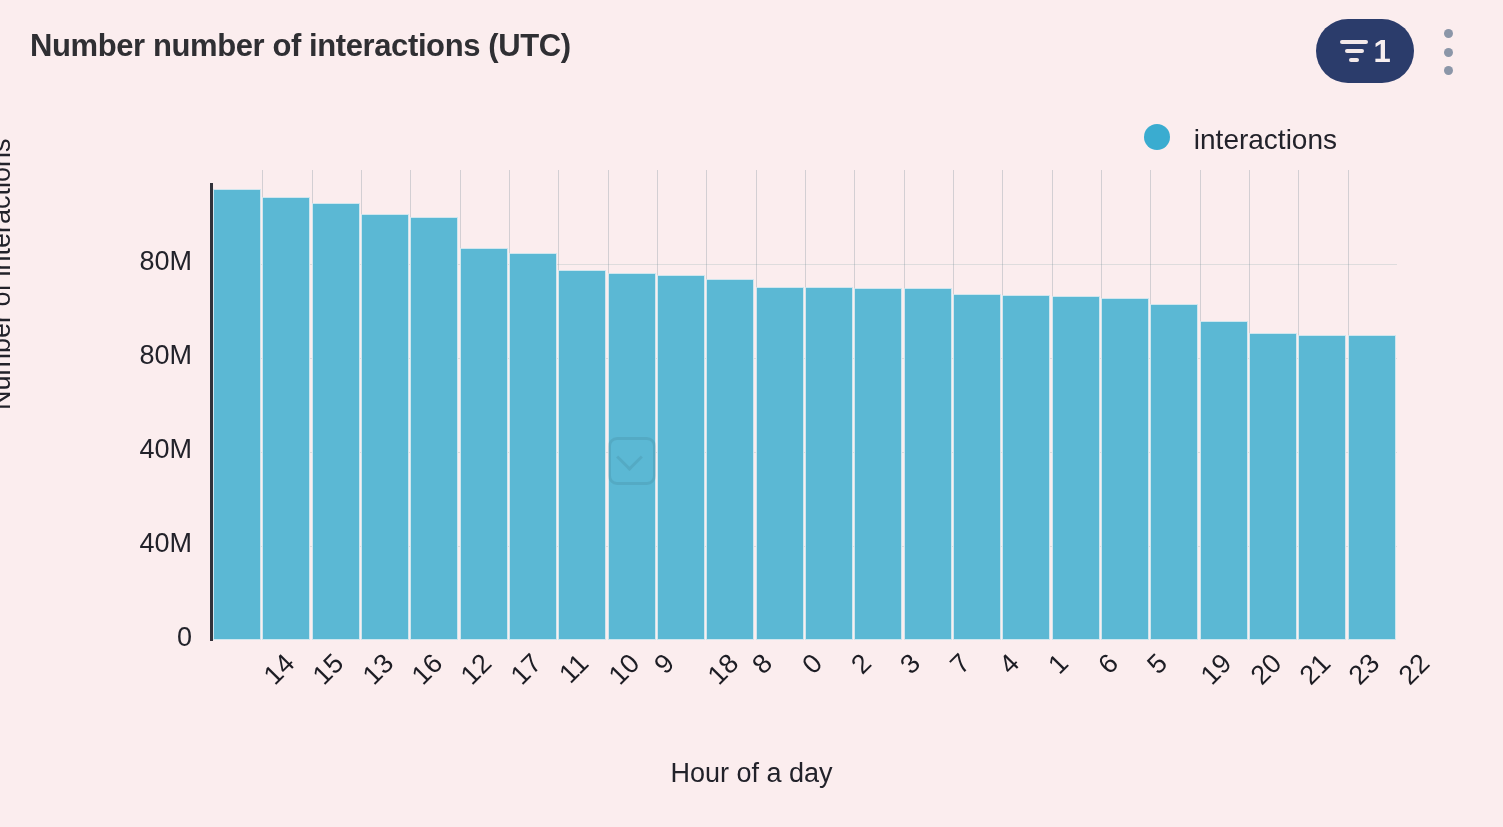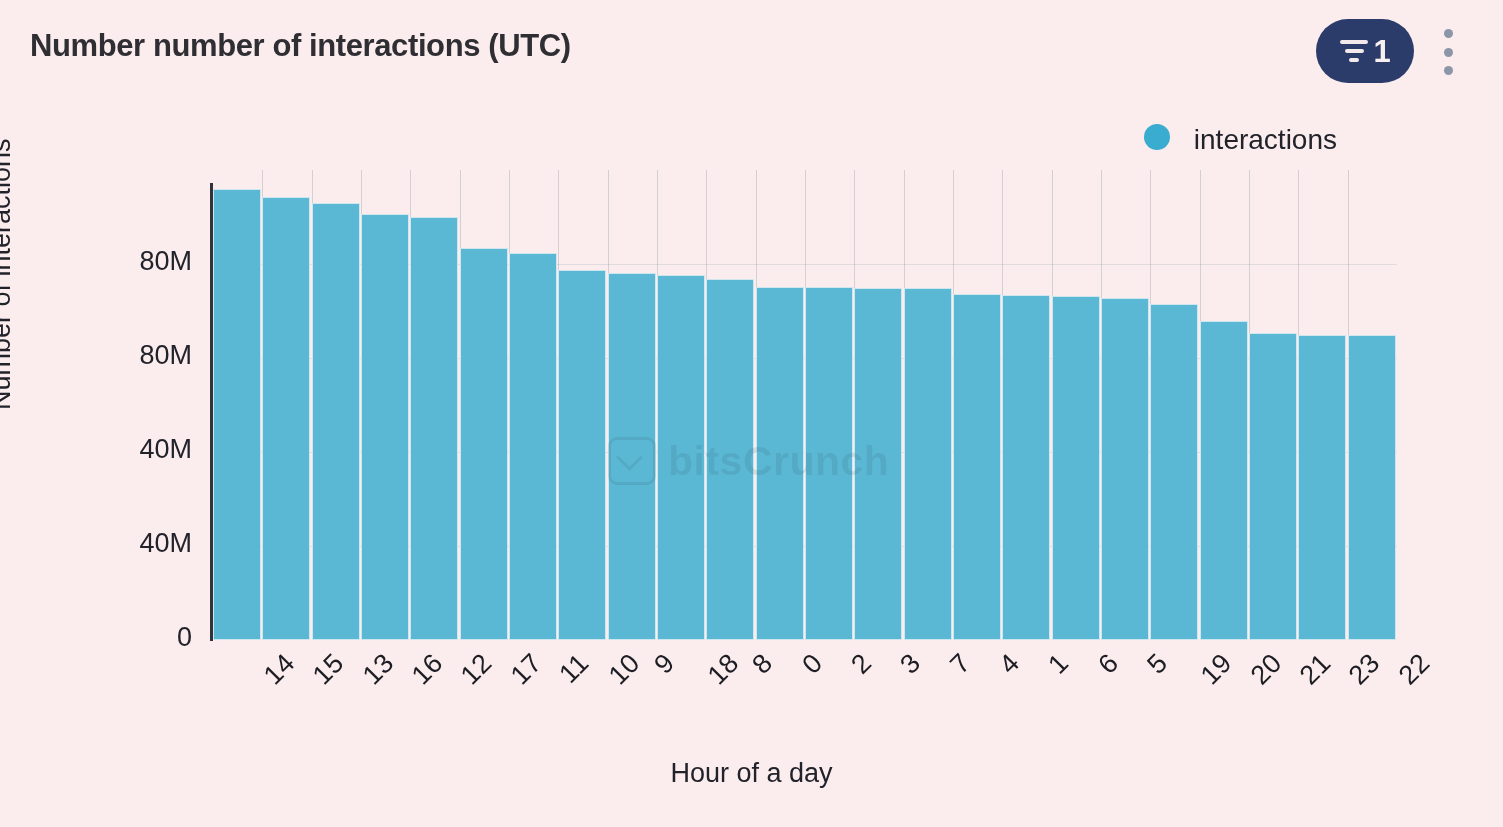--- a/index.html
+++ b/index.html
@@ -302,21 +302,20 @@
     <div class="bar" title="5: 72,800,000" style="left: 888px; width: 48.1333px; height: 342.16px;"></div>
     <div class="bar" title="19: 71,400,000" style="left: 937.333px; width: 48.1333px; height: 335.58px;"></div>
     <div class="bar" title="20: 67,800,000" style="left: 986.667px; width: 48.1333px; height: 318.66px;"></div>
     <div class="bar" title="21: 65,300,000" style="left: 1036px; width: 48.1333px; height: 306.91px;"></div>
     <div class="bar" title="23: 65,000,000" style="left: 1085.33px; width: 48.1333px; height: 305.5px;"></div>
     <div class="bar" title="22: 64,900,000" style="left: 1134.67px; width: 48.1333px; height: 305.03px;"></div>
   </div>
 
 <div id="watermark">
   <span class="wm-mark"></span>
-  <span class="wm-text">bitsCrunch</span>
 </div>
 
 <div class="ytick" style="top: 622px;">0</div>
 <div class="ytick" style="top: 528px;">40M</div>
 <div class="ytick" style="top: 434px;">40M</div>
 <div class="ytick" style="top: 340px;">80M</div>
 <div class="ytick" style="top: 246px;">80M</div>
 <div class="xtick" style="left: 249.067px;">14</div>
 <div class="xtick" style="left: 298.4px;">15</div>
 <div class="xtick" style="left: 347.733px;">13</div>

